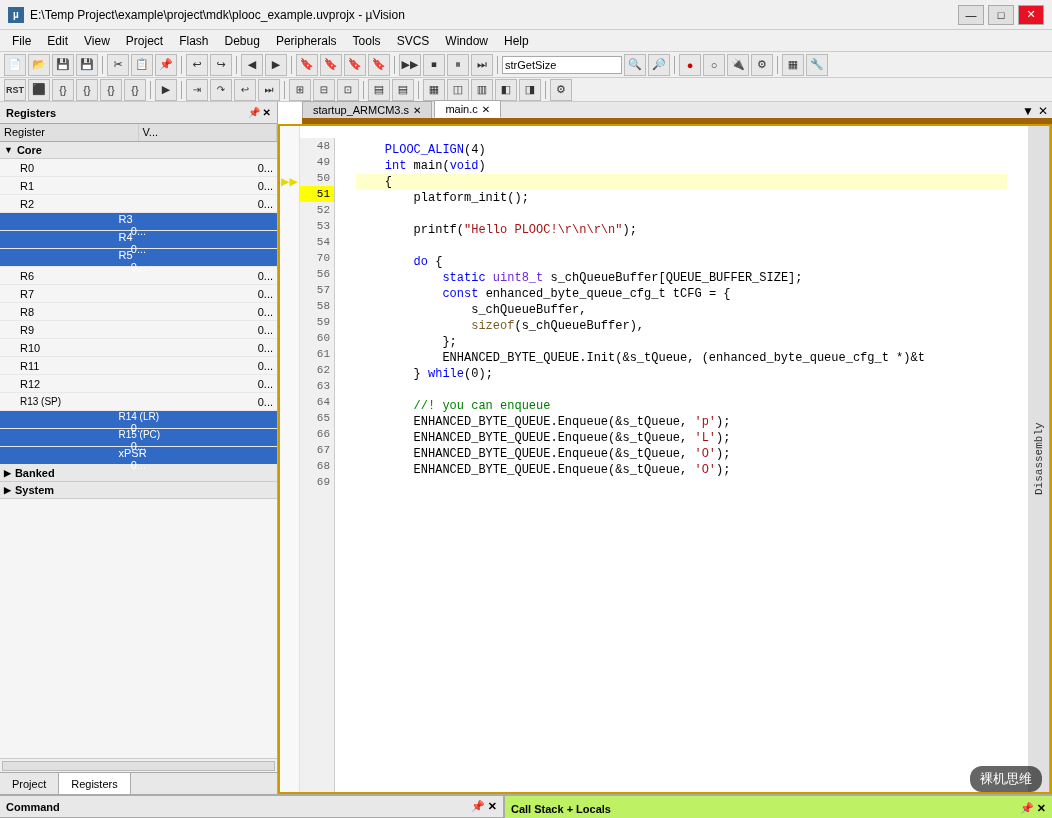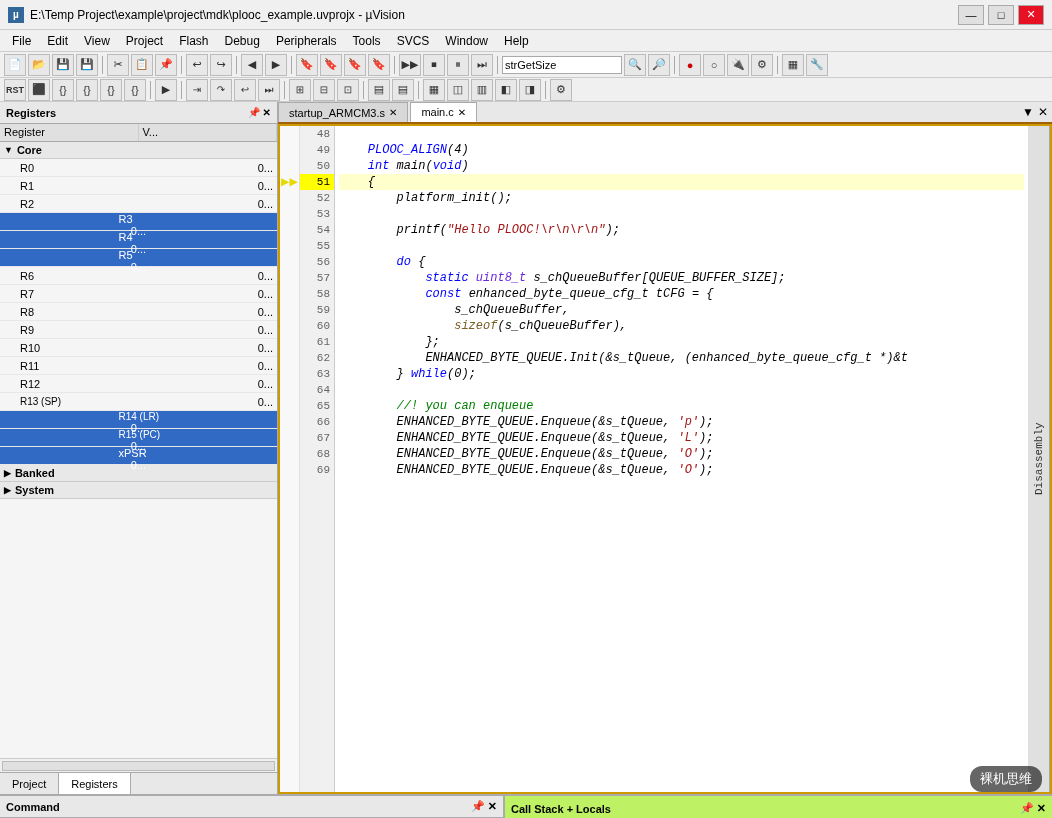--- a/index.html
+++ b/index.html
@@ -46,33 +46,33 @@
     
     
     #tabs-bottom { height: 22px; display: flex; border-top: 1px solid #aaa; background: #e8e8e8; }
     .tab-btn { padding: 2px 12px; font-size: 11px; border-right: 1px solid #aaa; cursor: pointer; display: flex; align-items: center; }
     .tab-btn.active { background: white; border-bottom: none; }
     
     
     #right-panel { flex: 1; display: flex; flex-direction: column; background: white; }
     
     
-    #code-tabs { height: 22px; display: flex; background: #e8e8e8; border-bottom: 2px solid #a16207; }
+    #code-tabs { height: 22px; display: flex; align-items: flex-end; background: #e8e8e8; border-bottom: 6px solid #a16207; margin-left: 24px; }
     .code-tab { padding: 2px 10px; font-size: 11px; border: 1px solid #aaa; border-bottom: none; background: #d8d8d8; cursor: pointer; display: flex; align-items: center; gap: 4px; margin-right: 2px; }
     .code-tab.active { background: white; border-bottom: 1px solid white; }
     .code-tab .close-tab { font-size: 10px; cursor: pointer; }
     #code-tabs-right { margin-left: auto; display: flex; align-items: center; padding: 0 4px; gap: 4px; }
     
     
     #code-editor { flex: 1; overflow: auto; font-family: 'Courier New', monospace; font-size: 12px; position: relative; border: 2px solid #cc9900; }
     #code-content { display: flex; min-height: 100%; }
-    #line-numbers { width: 35px; background: #f0f0f0; border-right: 1px solid #ccc; padding: 0; text-align: right; color: #666; font-size: 11px; }
+    #line-numbers { width: 35px; background: #f0f0f0; border-right: 1px solid #ccc; padding: 0; text-align: right; color: #666; font-size: 11px; margin-top: 12px; }
     .line-num { height: 16px; line-height: 16px; padding-right: 4px; }
     .line-num.arrow { background: #ffff00; color: black; }
-    #code-lines { flex: 1; padding: 0 4px; font-style: italic; }
+    #code-lines { flex: 1; padding: 0 21px; }
     .code-line { height: 16px; line-height: 16px; white-space: pre; color: #000; font-size: 12px; }
     
     
     #gutter { width: 20px; background: #f8f8f8; border-right: 1px solid #e0e0e0; }
     .gutter-row { height: 16px; line-height: 16px; display: flex; align-items: center; justify-content: center; }
     
     
     #bottom-area { height: 200px; display: flex; border-top: 2px solid #aaa; }
     
     
@@ -370,21 +370,21 @@
         </div>
 
         <div id="line-numbers">
           <div class="line-num">48</div>
           <div class="line-num">49</div>
           <div class="line-num">50</div>
           <div class="line-num arrow">51</div>
           <div class="line-num">52</div>
           <div class="line-num">53</div>
           <div class="line-num">54</div>
-          <div class="line-num">55</div>
+          <div class="line-num">70</div>
           <div class="line-num">56</div>
           <div class="line-num">57</div>
           <div class="line-num">58</div>
           <div class="line-num">59</div>
           <div class="line-num">60</div>
           <div class="line-num">61</div>
           <div class="line-num">62</div>
           <div class="line-num">63</div>
           <div class="line-num">64</div>
           <div class="line-num">65</div>

